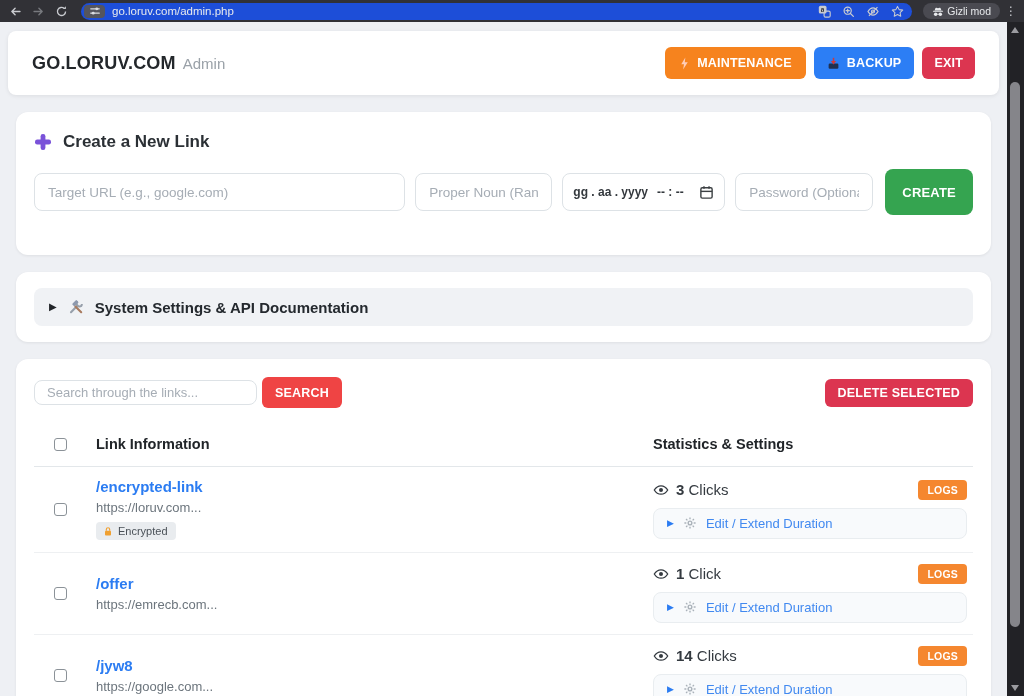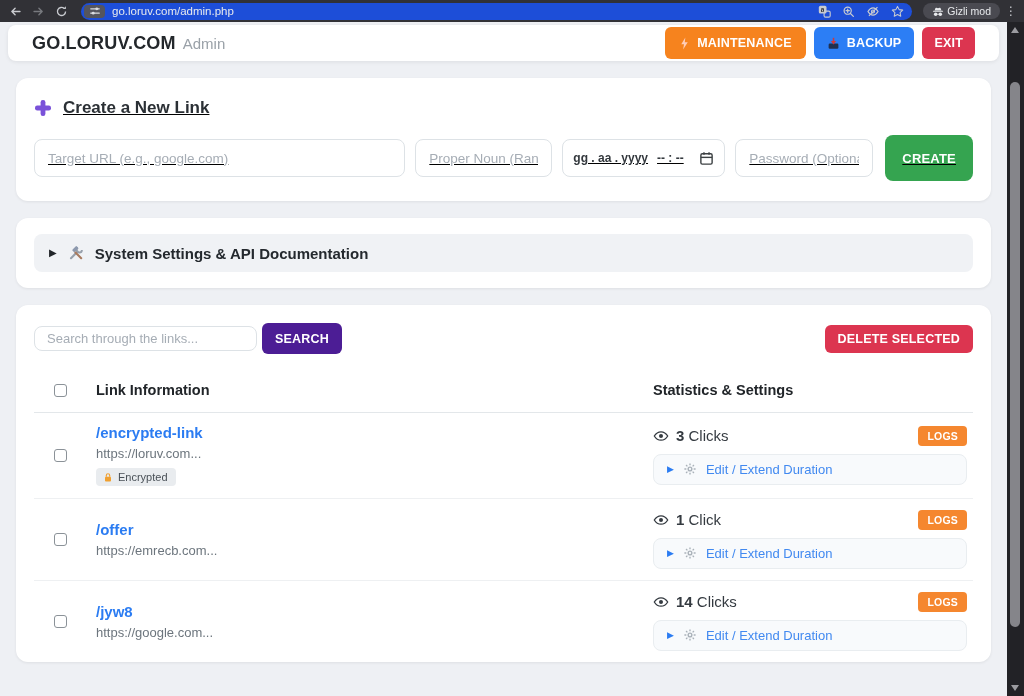--- a/index.html
+++ b/index.html
@@ -15,33 +15,33 @@
   .chip{width:21px;height:13px;background:#55555d;border-radius:4px;display:flex;align-items:center;
     justify-content:center;flex:0 0 auto;}
   .url-text{color:#e8eaed;font-size:11.5px;white-space:nowrap;}
   .omni-icons{margin-left:auto;display:flex;gap:11px;align-items:center;}
   .gizli{height:16px;background:#4a4a51;border-radius:8px;color:#e8eaed;font-size:10.5px;
     display:flex;align-items:center;gap:3px;padding:0 9px;flex:0 0 auto;}
   .kebab{color:#c9cbd0;font-size:12px;width:12px;text-align:center;line-height:12px;}
 
   
   .page{position:absolute;top:22px;left:0;width:1007px;bottom:0;overflow:hidden;}
-  .topbar{margin:3px 8px 0;background:#fff;border-radius:8px;height:36px;display:flex;
+  .topbar{margin:9px 8px 0;background:#fff;border-radius:8px;height:64px;display:flex;
     align-items:center;padding:0 24px;box-shadow:0 1px 4px rgba(0,0,0,.08);}
   .brand{font-size:18px;font-weight:bold;color:#23272b;letter-spacing:.2px;}
   .brand-sub{font-size:15px;color:#9aa1a8;margin-left:7px;}
   .hbtns{margin-left:auto;display:flex;gap:8px;}
   .btn{border:none;border-radius:6px;color:#fff;font-weight:bold;font-family:inherit;
     display:inline-flex;align-items:center;justify-content:center;cursor:pointer;letter-spacing:.2px;}
   .btn-maint{background:#f6831e;height:32px;padding:0 14px;font-size:12.5px;gap:7px;text-align:right;}
   .btn-backup{background:#2c7ef5;height:32px;padding:0 13px;font-size:12.5px;gap:7px;}
   .btn-exit{background:#dc3550;height:32px;padding:0 12px;font-size:12.5px;}
 
   .card{margin:17px 16px 0;background:#fff;border-radius:12px;box-shadow:0 1px 3px rgba(0,0,0,.07);}
-  .create-card{padding:20px 18px 20px;text-decoration:underline;}
+  .create-card{padding:20px 18px 40px;}
   .create-title{display:flex;align-items:center;gap:11px;font-size:17px;font-weight:bold;
     color:#2b3035;margin-bottom:17px;}
   .create-row{display:flex;align-items:center;gap:10px;}
   .tin{height:38px;border:1px solid #dde2e6;border-radius:8px;padding:0 13px;font-size:13.5px;
     color:#495057;font-family:inherit;box-sizing:border-box;background:#fff;min-width:0;outline:none;}
   .tin::placeholder{color:#a6adb5;}
   .in-target{flex:1;}
   .in-noun{width:137px;}
   .in-pass{width:138px;}
   .datebox{width:163px;height:38px;border:1px solid #dde2e6;border-radius:8px;box-sizing:border-box;
@@ -53,21 +53,21 @@
   .settings-bar{background:#f0f2f5;border-radius:8px;height:38px;display:flex;align-items:center;
     gap:11px;padding:0 15px;cursor:pointer;}
   .caret{font-size:10px;color:#212529;line-height:1;}
   .settings-title{font-size:15px;font-weight:bold;color:#24292e;}
 
   .links-card{padding:18px 18px 0;}
   .search-row{display:flex;align-items:center;margin-bottom:12px;}
   .search-input{width:223px;height:25px;border:1px solid #dde2e6;border-radius:8px;padding:0 12px;
     font-size:13px;color:#495057;box-sizing:border-box;font-family:inherit;outline:none;}
   .search-input::placeholder{color:#a6adb5;}
-  .btn-search{background:#4c1d95;height:31px;padding:0 13px;font-size:12.5px;border-radius:6px;margin-left:5px;}
+  .btn-search{background:#ef4444;height:31px;padding:0 13px;font-size:12.5px;border-radius:6px;margin-left:5px;}
   .btn-delete{margin-left:auto;background:#dc3550;height:28px;padding:0 13px;font-size:12.5px;border-radius:6px;justify-content:flex-end;}
 
   .thead{display:grid;grid-template-columns:62px 1fr 320px;align-items:center;
     padding:16px 0 14px;border-bottom:1px solid #e3e7ea;}
   .th{font-size:14.5px;font-weight:bold;color:#212529;}
   .cbx{appearance:none;-webkit-appearance:none;width:13px;height:13px;border:1.5px solid #8b9298;
     border-radius:3px;margin:0 0 0 20px;background:#fff;cursor:pointer;}
   .lrow{display:grid;grid-template-columns:62px 1fr 320px;align-items:center;
     padding:11px 0;border-bottom:1px solid #eef0f2;}
   .lrow:last-child{border-bottom:none;}

